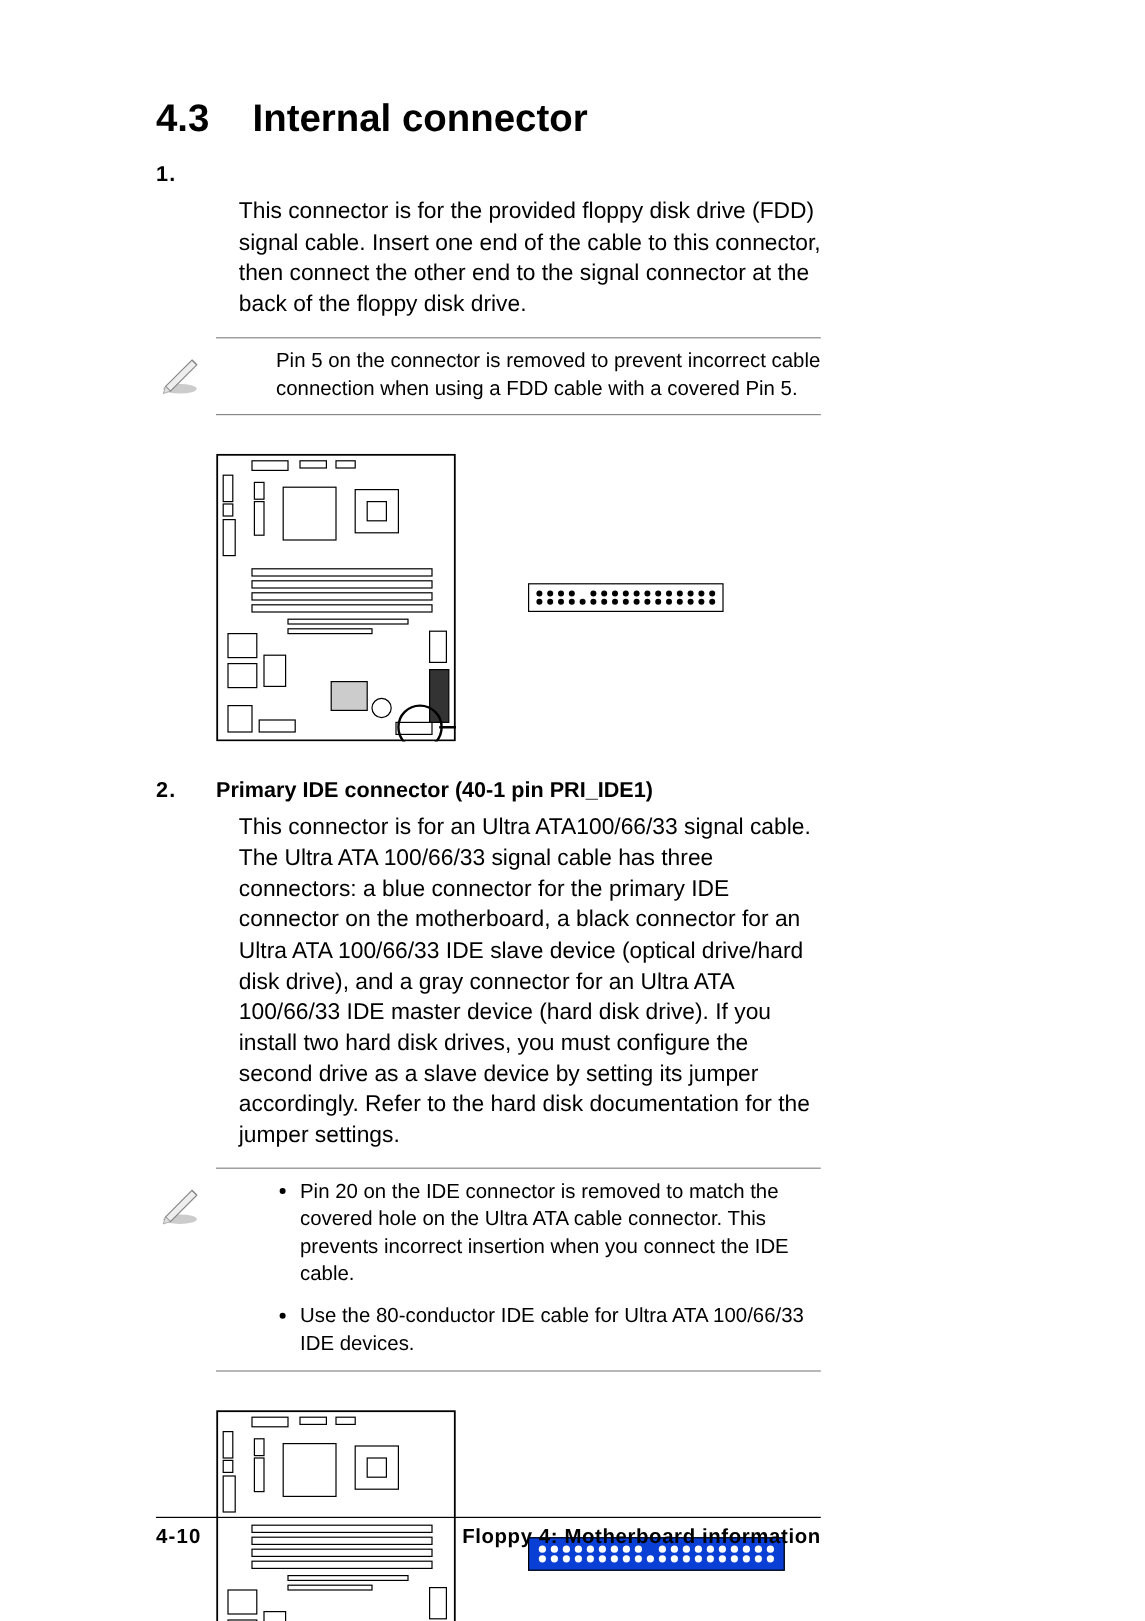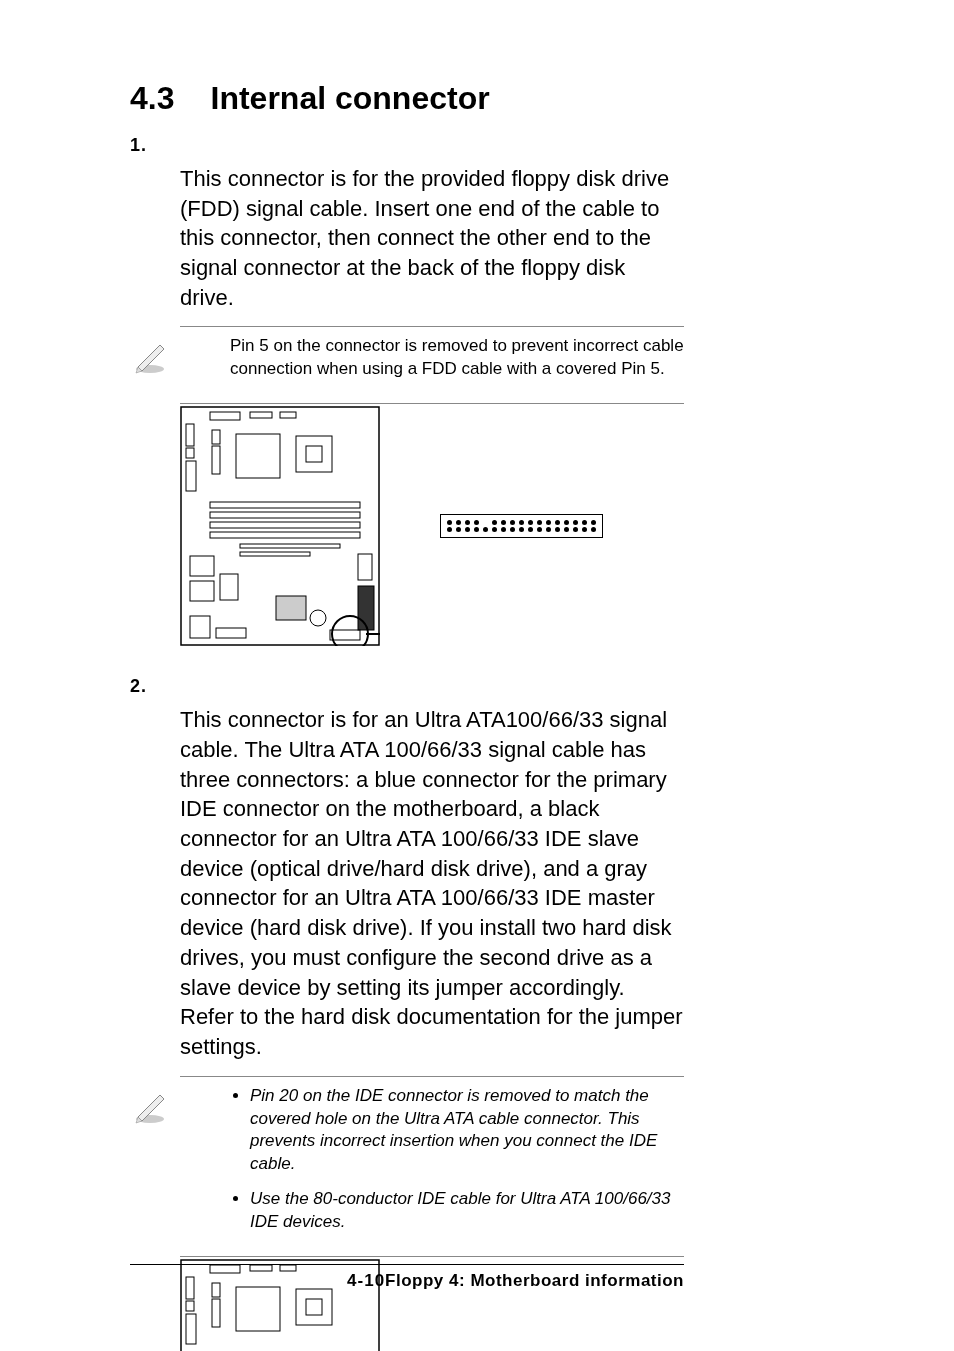--- a/index.html
+++ b/index.html
@@ -28,46 +28,45 @@
     font-weight: bold;
     display: flex;
     margin-bottom: 8px;
   }
   .item-num {
     display: inline-block;
     width: 50px;
     letter-spacing: 1px;
   }
   .body-text {
-    font-size: 22px;
+    font-size: 19px;
     line-height: 1.35;
-    margin-left: 50px;
+    margin-left: 69px;
     margin-bottom: 14px;
   }
   .note-box {
     margin-left: 50px;
     border-top: 1px solid #888;
     border-bottom: 1px solid #888;
-    padding: 8px 0 22px 50px;
+    padding: 8px 0 10px 50px;
     font-size: 17px;
     line-height: 1.35;
     position: relative;
-    margin-bottom: 2px;
+    margin-bottom: 32px;
   }
   .note-icon {
     position: absolute;
     left: -50px;
     top: 8px;
     width: 40px;
     height: 40px;
   }
   .note-list {
     margin: 0;
     padding-left: 20px;
-    font-style: italic;
   }
   .note-list li {
     margin-bottom: 12px;
   }
   .note-list li:last-child { margin-bottom: 0; }
   .diagram-row {
     margin-left: 50px;
     display: flex;
     align-items: center;
     gap: 60px;
@@ -107,21 +106,21 @@
   }
   .ide-pin.gap { visibility: hidden; }
   .footer {
     position: absolute;
     left: 130px;
     right: 100px;
     bottom: 60px;
     border-top: 1px solid #000;
     padding-top: 6px;
     display: flex;
-    justify-content: flex-end;
+    justify-content: space-between;
     font-size: 17px;
     font-weight: bold;
     letter-spacing: 1px;
   }
   .footer-right {
     letter-spacing: 0.5px;
   }
 </style>
 </head>
 <body>
@@ -230,20 +229,21 @@
           <span class="pin"></span>
           <span class="pin"></span>
           <span class="pin"></span>
           <span class="pin"></span>
       </div>
     </div>
   </div>
 
   <div class="item-heading">
     <span class="item-num">2.</span>
+    <span>Primary IDE connector (40-1 pin PRI_IDE1)</span>
   </div>
   <div class="body-text">This connector is for an Ultra ATA100/66/33 signal cable. The Ultra ATA 100/66/33 signal cable has three connectors: a blue connector for the primary IDE connector on the motherboard, a black connector for an Ultra ATA 100/66/33 IDE slave device (optical drive/hard disk drive), and a gray connector for an Ultra ATA 100/66/33 IDE master device (hard disk drive). If you install two hard disk drives, you must configure the second drive as a slave device by setting its jumper accordingly. Refer to the hard disk documentation for the jumper settings.</div>
 
   <div class="note-box">
     <svg class="note-icon" viewBox="0 0 40 40">
       <ellipse cx="20" cy="34" rx="14" ry="4" fill="#ccc"></ellipse>
       <polygon points="8,32 30,10 34,14 12,36" fill="#eee" stroke="#888" stroke-width="1"></polygon>
       <polygon points="8,32 12,36 6,38" fill="#ddd" stroke="#888" stroke-width="0.5"></polygon>
       <line x1="30" y1="10" x2="34" y2="14" stroke="#888"></line>
     </svg>

